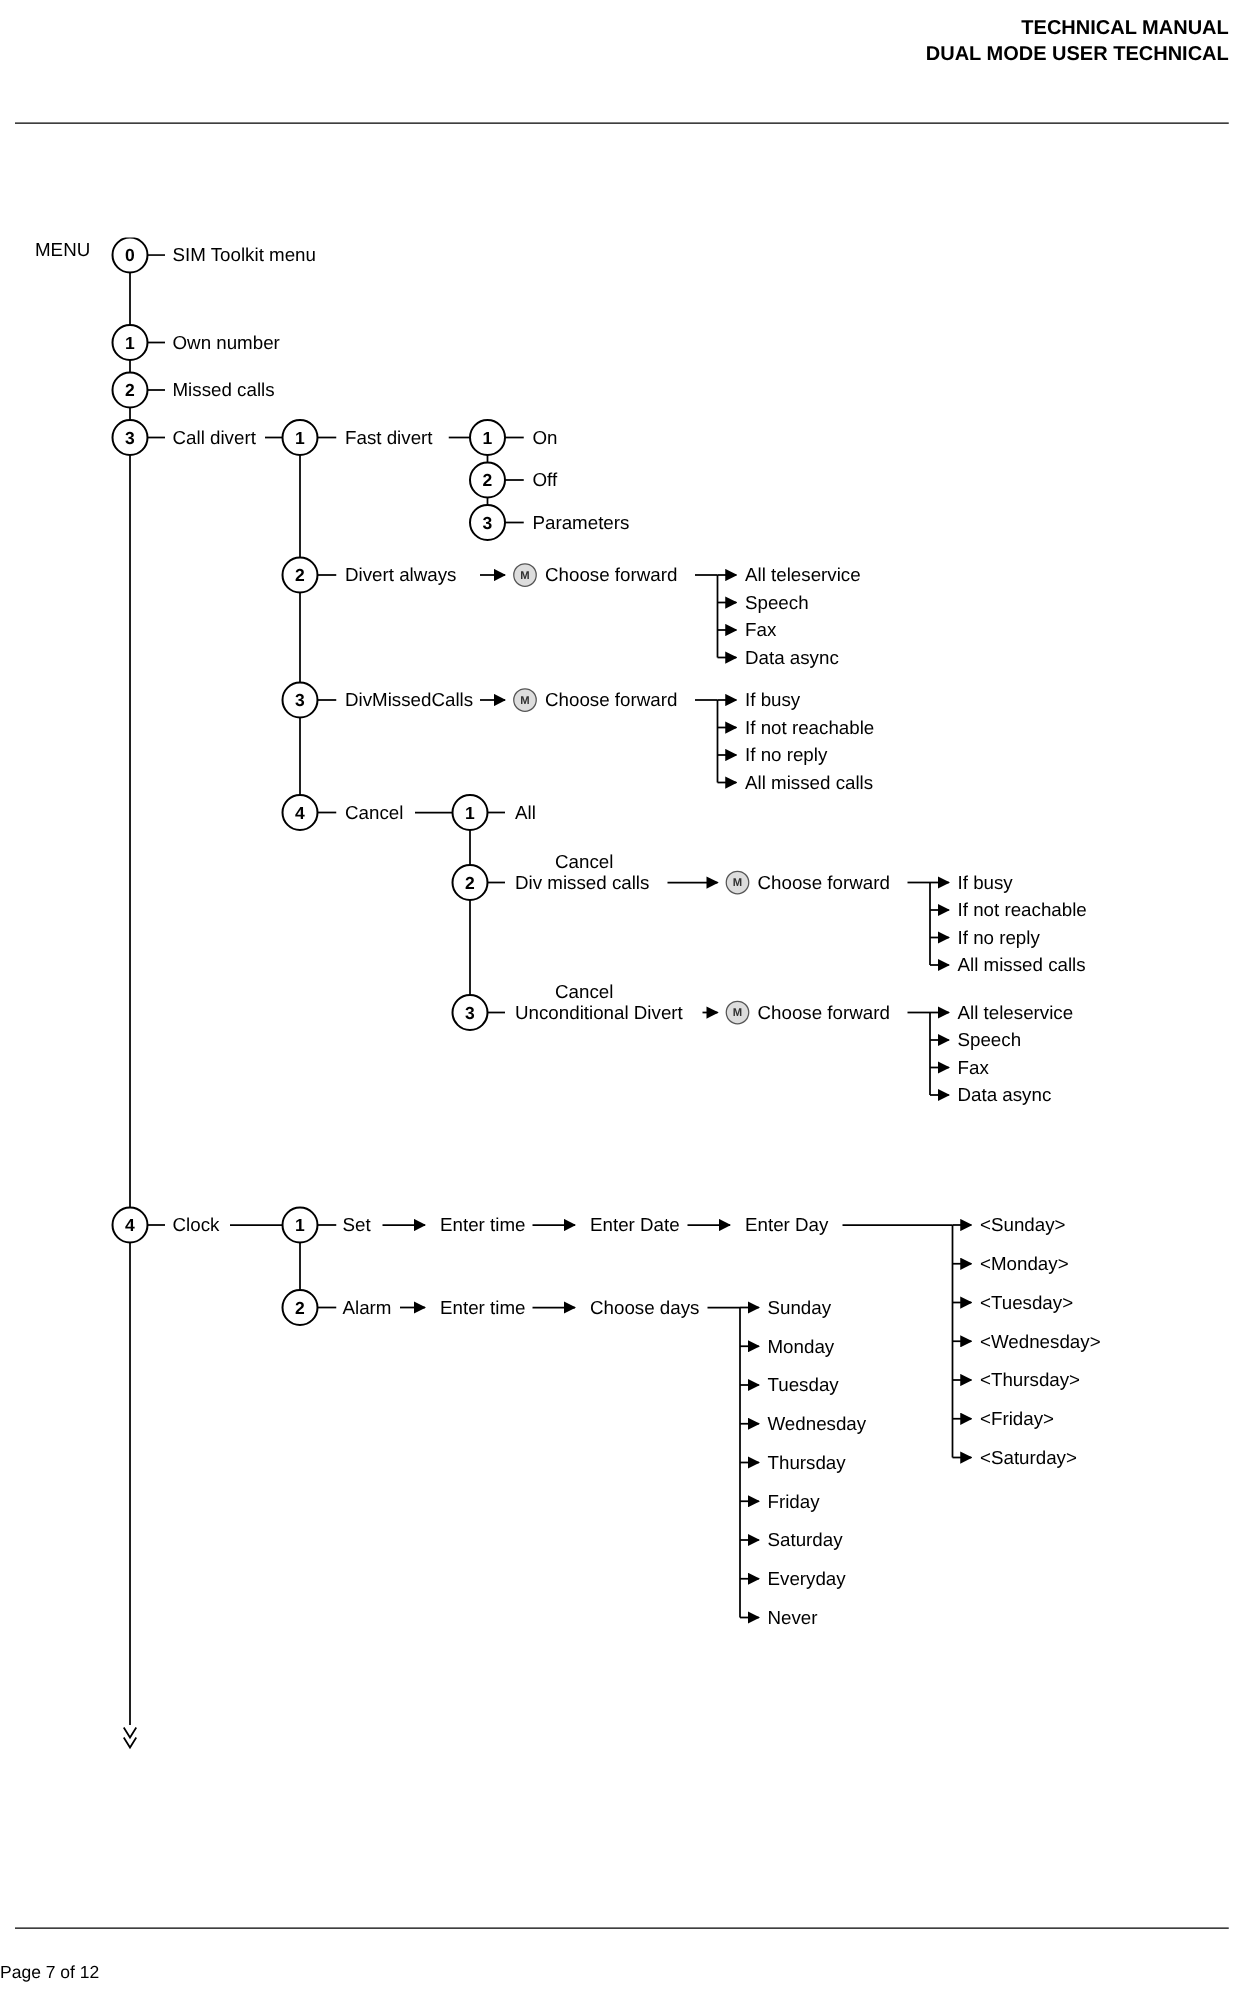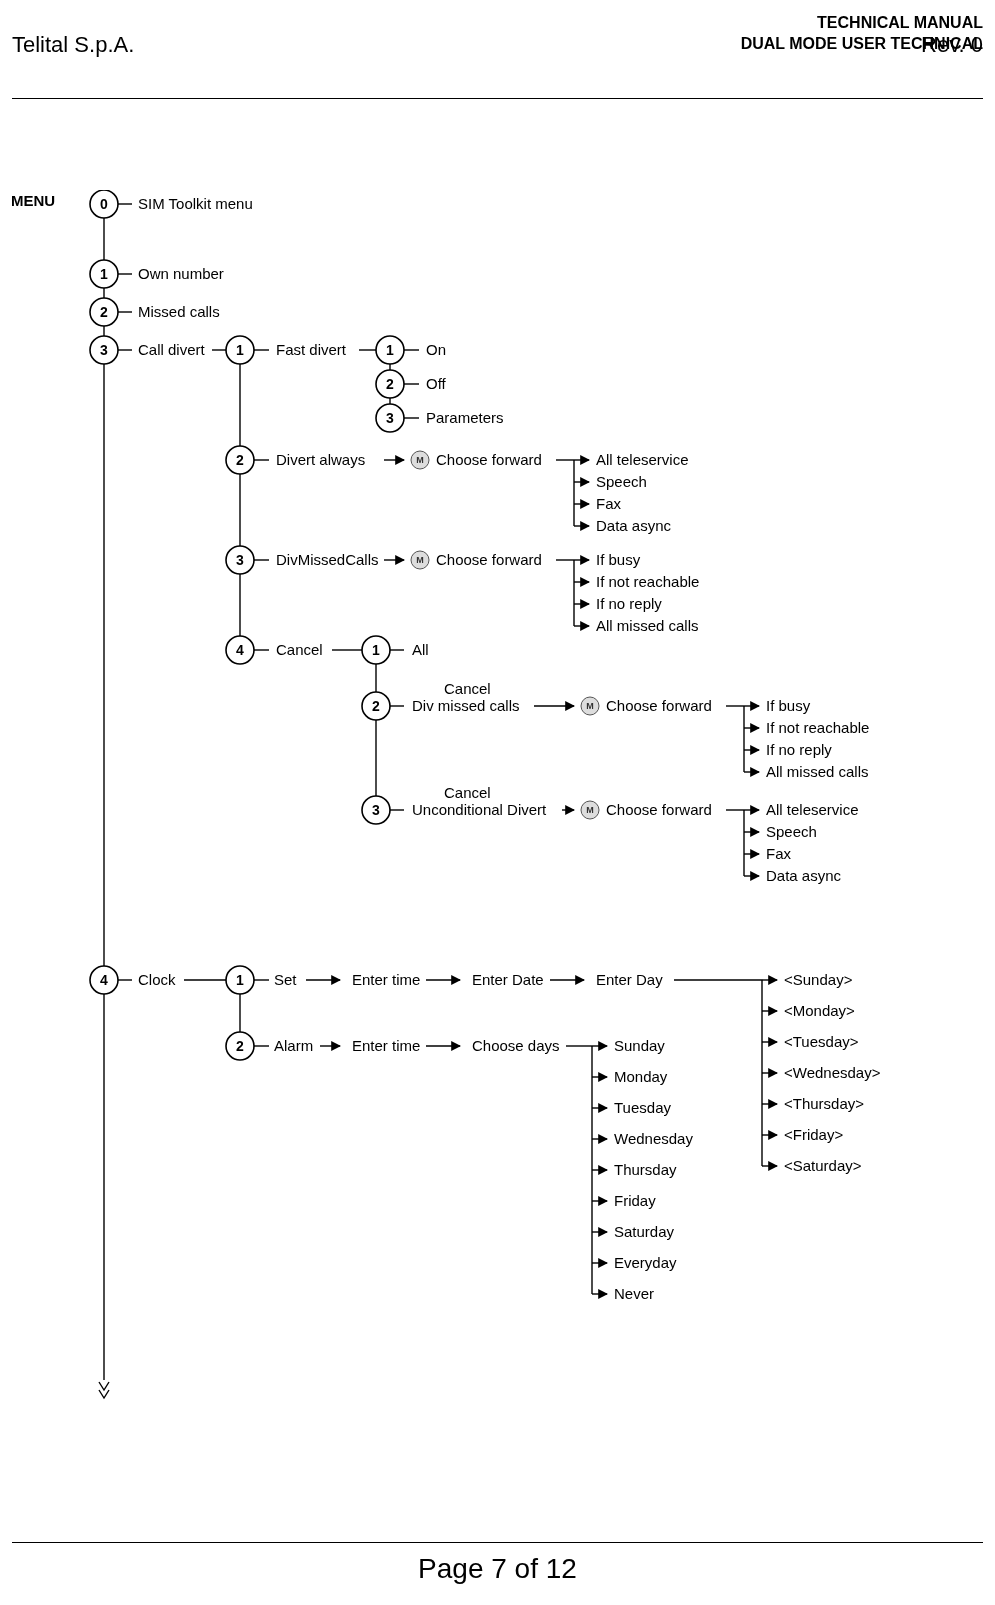--- a/index.html
+++ b/index.html
@@ -3,41 +3,37 @@
 <meta charset="utf-8">
 <style>
   html,body{margin:0;padding:0;background:#fff;font-family:Helvetica,Arial,sans-serif;color:#000;font-size:15px;font-weight:400}
   .page{position:relative;width:995px;height:1605px;box-sizing:border-box}
   .hdr{position:absolute;left:12px;right:12px;top:12px}
   .hdr .title{text-align:right;font-weight:700;font-size:16px;line-height:21px}
   .hdr-row{display:flex;align-items:flex-end;justify-content:space-between;margin-top:-22px}
   .hdr-row .left,.hdr-row .right{font-size:22px}
   .hrule{position:absolute;left:12px;right:12px;top:98px;border-top:1.5px solid #000}
   .ftr-rule{position:absolute;left:12px;right:12px;bottom:62px;border-top:1.5px solid #000}
-  .ftr{position:absolute;left:0;right:0;bottom:20px;text-align:center;font-size:28px}
-  .menu-lbl{position:absolute;left:11px;top:192px;font-weight:700;font-size:15px}
+  .ftr{position:absolute;left:0;right:0;bottom:20px;text-align:left;font-size:14px}
+  .menu-lbl{position:absolute;left:28px;top:192px;font-weight:400;font-size:15px}
   .diagram{position:absolute;left:84px;top:190px;right:12px;bottom:110px}
   svg{display:block}
   .nlabel{font-family:Helvetica,Arial,sans-serif;font-size:15px}
   .nnum{font-family:Helvetica,Arial,sans-serif;font-size:14px;font-weight:700;text-anchor:middle;dominant-baseline:central}
   .circ{fill:#fff;stroke:#000;stroke-width:1.6}
   .line{stroke:#000;stroke-width:1.4;fill:none}
   .micon-fill{fill:#ddd;stroke:#555}
 </style>
 </head>
 <body>
 
 <div class="page">
   <div class="hdr">
     <div class="title">TECHNICAL MANUAL</div>
     <div class="title">DUAL MODE USER TECHNICAL</div>
-    <div class="hdr-row">
-      <div class="left">Telital S.p.A.</div>
-      <div class="right">Rev. 0</div>
-    </div>
   </div>
   <div class="hrule"></div>
 
   <div class="menu-lbl">MENU</div>
 
   <div class="diagram">
     <svg viewBox="0 0 900 1300" width="900" height="1300">
       <defs>
         <marker id="ah" viewBox="0 0 10 10" refX="9" refY="5" markerWidth="7" markerHeight="7" orient="auto">
           <path d="M0 0 L10 5 L0 10 z" fill="#000"></path>

